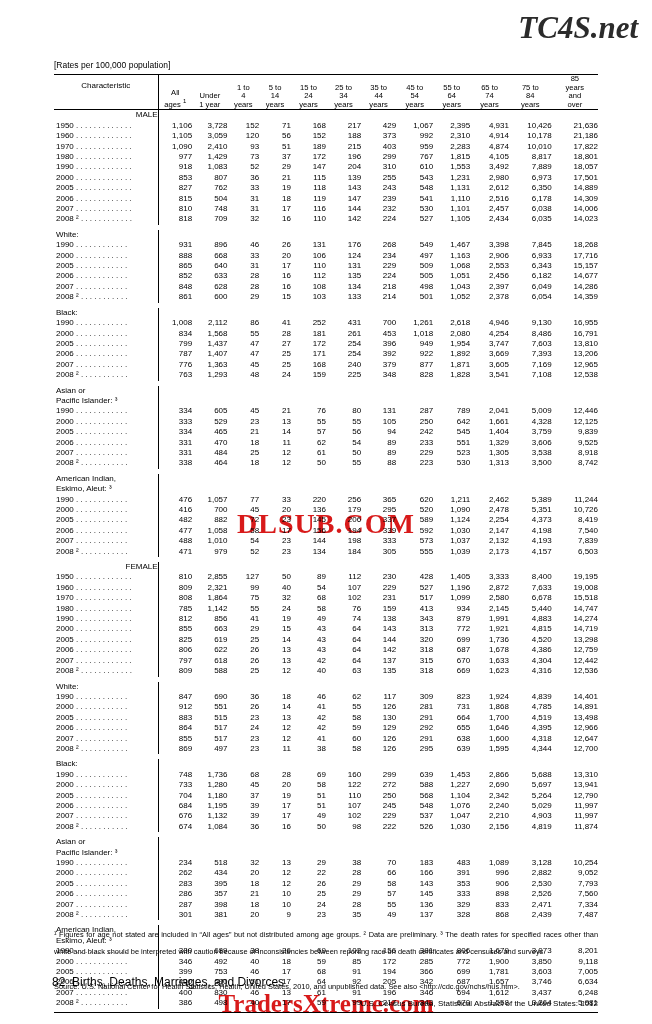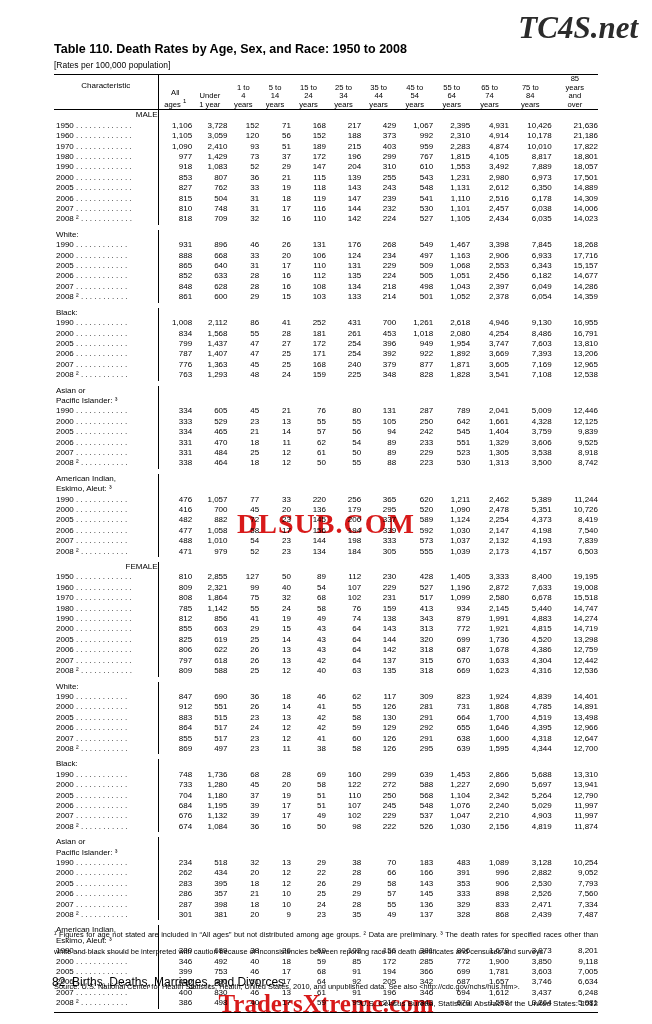--- a/index.html
+++ b/index.html
@@ -86,21 +86,20 @@
 </style>
 </head>
 <body>
 
 <div class="page">
 
   <div class="wm-tc4s">TC4S.net</div>
   <div class="wm-dlsub">DLSUB.COM</div>
   <div class="wm-tx">TradersXtreme.com</div>
 
-  <div class="title">Table 110. Death Rates by Age, Sex, and Race: 1950 to 2008</div>
   <div class="subtitle">[Rates per 100,000 population]</div>
 
   <table class="rates">
     <thead>
       <tr class="hdr-top">
         <td class="char">Characteristic</td>
         <td style="width:36px">All<br>ages <sup>1</sup></td>
         <td style="width:38px">Under<br>1 year</td>
         <td style="width:34px">1 to<br>4<br>years</td>
         <td style="width:34px">5 to<br>14<br>years</td>

